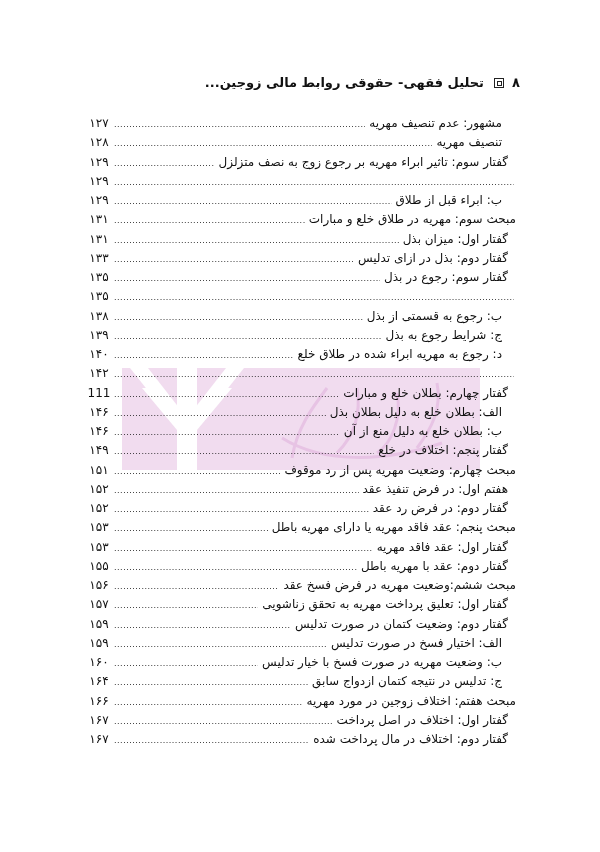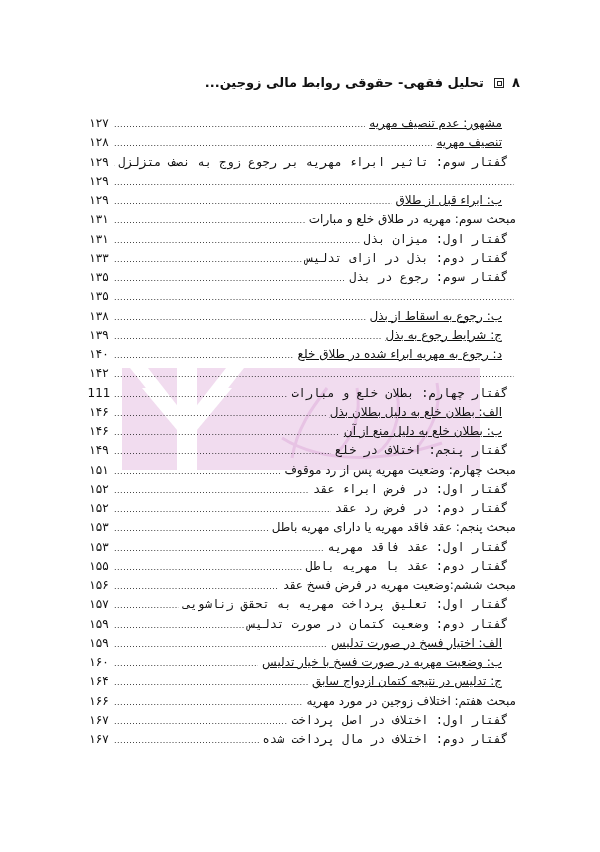--- a/index.html
+++ b/index.html
@@ -27,22 +27,22 @@
     .watermark svg { position: absolute; left: 0; top: 0; }
     .toc {
       position: absolute; top: 114px; left: 86px; width: 430px;
       direction: rtl; font-size: 12px;
     }
     .row {
       display: flex; align-items: baseline; height: 19.25px; line-height: 19.25px;
       position: relative;
     }
     .row .title { white-space: nowrap; padding-left: 2px; }
-    .row.l2 .title { padding-right: 8px; font-family: Liberation Mono, monospace; }
-    .row.l3 .title { padding-right: 14px; text-decoration: underline; }
+    .row.l2 .title { padding-right: 8px; }
+    .row.l3 .title { padding-right: 14px; }
     .row.l1 .title { padding-right: 0; }
     .row .dots {
       flex: 1; overflow: hidden; white-space: nowrap; direction: ltr; text-align: right;
       font-size: 8px; letter-spacing: 0.5px; color: #222; margin: 0 2px;
     }
     .row .dots::before {
       content: "......................................................................................................................................................................................................................";
     }
     .row .page { white-space: nowrap; width: 26px; text-align: center; }
   </style>
@@ -117,21 +117,21 @@
   <div class="row l2">
       <span class="title">گفتار سوم: رجوع در بذل</span>
       <span class="dots"></span>
       <span class="page">۱۳۵</span>
     </div>
   <div class="row l3">
       <span class="dots"></span>
       <span class="page">۱۳۵</span>
     </div>
   <div class="row l3">
-      <span class="title">ب: رجوع به اسقاط از بذل</span>
+      <span class="title">ب: رجوع به قسمتی از بذل</span>
       <span class="dots"></span>
       <span class="page">۱۳۸</span>
     </div>
   <div class="row l3">
       <span class="title">ج: شرایط رجوع به بذل</span>
       <span class="dots"></span>
       <span class="page">۱۳۹</span>
     </div>
   <div class="row l3">
       <span class="title">د: رجوع به مهریه ابراء شده در طلاق خلع</span>
@@ -161,21 +161,21 @@
       <span class="title">گفتار پنجم: اختلاف در خلع</span>
       <span class="dots"></span>
       <span class="page">۱۴۹</span>
     </div>
   <div class="row l1">
       <span class="title">مبحث چهارم: وضعیت مهریه پس از رد موقوف</span>
       <span class="dots"></span>
       <span class="page">۱۵۱</span>
     </div>
   <div class="row l2">
-      <span class="title">گفتار اول: در فرض ابراء عقد</span>
+      <span class="title">هفتم اول: در فرض تنفیذ عقد</span>
       <span class="dots"></span>
       <span class="page">۱۵۲</span>
     </div>
   <div class="row l2">
       <span class="title">گفتار دوم: در فرض رد عقد</span>
       <span class="dots"></span>
       <span class="page">۱۵۲</span>
     </div>
   <div class="row l1">
       <span class="title">مبحث پنجم: عقد فاقد مهریه یا دارای مهریه باطل</span>

